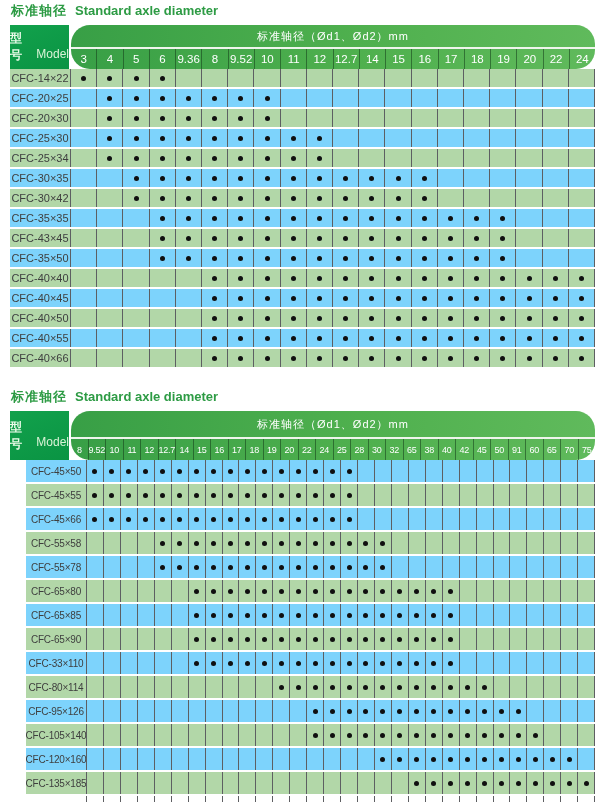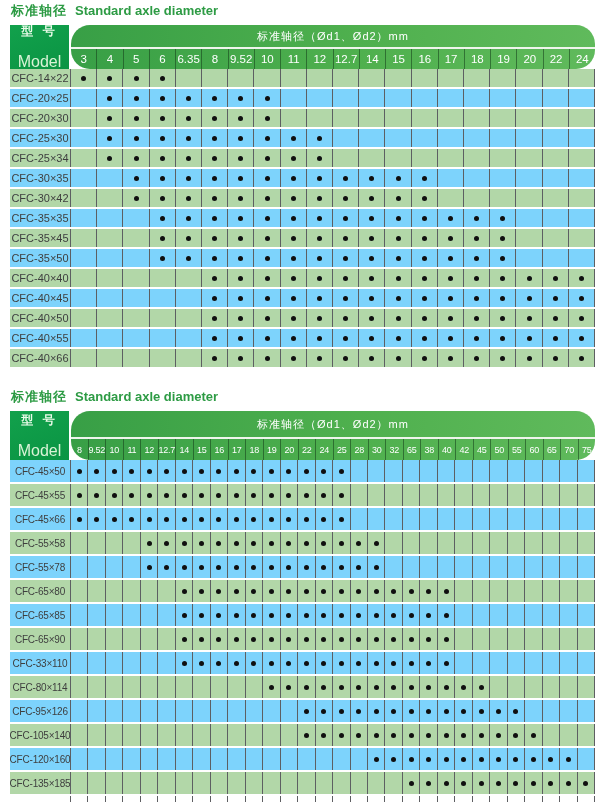--- a/index.html
+++ b/index.html
@@ -22,25 +22,25 @@
   .tbl { width:585px; }
 
   
   .thead { display:flex; }
   .t1 .thead { height:44px; }
   .t2 .thead { height:49px; }
   .model-head {
     width:61px; flex:0 0 61px; box-sizing:border-box;
     background:linear-gradient(160deg,#12a14c,#0a9443);
     border-right:2px solid #ffffff;
-    color:#eafbe9; display:flex; flex-direction:column;
+    color:#eafbe9; display:flex; 
     align-items:center; justify-content:center;
   }
   .model-head .zh { font-size:12px; font-weight:bold; letter-spacing:3px; }
-  .model-head .en { font-size:16px; margin-top:13px; color:#d9f3d6; }
+  .model-head .en { font-size:12px; margin-top:13px; color:#d9f3d6; }
   .head-right {
     flex:1; display:flex; flex-direction:column;
     background:linear-gradient(90deg,#389f46 0%,#4fb04e 55%,#60ba5c 100%);
     border-radius:19px;
   }
   .span-head {
     flex:1; display:flex; align-items:center; justify-content:center;
     color:#ffffff; font-size:11px; letter-spacing:1px;
   }
   .num-row {
@@ -53,21 +53,21 @@
     color:#ffffff; box-sizing:border-box;
     border-left:1px solid rgba(20,60,25,0.55);
   }
   .num-cell:first-child { border-left:none; }
   .t1 .num-cell { font-size:11.5px; }
   .t2 .num-cell { font-size:9px; letter-spacing:-0.3px; }
 
   
   .row { display:flex; box-sizing:border-box; border-bottom:2px solid #ffffff; background:#7dd3fc; }
   .t1 .row { height:20px; }
-  .t2 .row { height:24px; }
+  .t2 .row { height:24px;margin-left:16px; }
   .row.shaded { background:#b2d7a8; }
   .model-cell {
     width:61px; flex:0 0 61px; box-sizing:border-box;
     display:flex; align-items:center; justify-content:center;
     color:#3e3e3e; border-right:1px solid #5d5f62;
     white-space:nowrap; overflow:hidden;
   }
   .t1 .model-cell { font-size:11px; }
   .t2 .model-cell { font-size:10px; letter-spacing:-0.2px; }
   .dot-cell {
@@ -93,21 +93,21 @@
           <div class="zh">型 号</div>
           <div class="en">Model</div>
         </div>
         <div class="head-right">
           <div class="span-head">标准轴径（Ød1、Ød2）mm</div>
           <div class="num-row">
               <div class="num-cell">3</div>
               <div class="num-cell">4</div>
               <div class="num-cell">5</div>
               <div class="num-cell">6</div>
-              <div class="num-cell">6.35</div>
+              <div class="num-cell">9.36</div>
               <div class="num-cell">8</div>
               <div class="num-cell">9.52</div>
               <div class="num-cell">10</div>
               <div class="num-cell">11</div>
               <div class="num-cell">12</div>
               <div class="num-cell">12.7</div>
               <div class="num-cell">14</div>
               <div class="num-cell">15</div>
               <div class="num-cell">16</div>
               <div class="num-cell">17</div>
@@ -446,21 +446,21 @@
               <span class="dot"></span>
             </div>
             <div class="dot-cell">
               <span class="dot"></span>
             </div>
             <div class="dot-cell"></div>
             <div class="dot-cell"></div>
             <div class="dot-cell"></div>
           </div>
           <div class="row shaded">
-            <div class="model-cell">CFC-35×45</div>
+            <div class="model-cell">CFC-43×45</div>
             <div class="dot-cell"></div>
             <div class="dot-cell"></div>
             <div class="dot-cell"></div>
             <div class="dot-cell">
               <span class="dot"></span>
             </div>
             <div class="dot-cell">
               <span class="dot"></span>
             </div>
             <div class="dot-cell">
@@ -854,21 +854,21 @@
               <div class="num-cell">25</div>
               <div class="num-cell">28</div>
               <div class="num-cell">30</div>
               <div class="num-cell">32</div>
               <div class="num-cell">65</div>
               <div class="num-cell">38</div>
               <div class="num-cell">40</div>
               <div class="num-cell">42</div>
               <div class="num-cell">45</div>
               <div class="num-cell">50</div>
-              <div class="num-cell">55</div>
+              <div class="num-cell">91</div>
               <div class="num-cell">60</div>
               <div class="num-cell">65</div>
               <div class="num-cell">70</div>
               <div class="num-cell">75</div>
             </div>
         </div>
       </div>
       <div class="tbody">
           <div class="row">
             <div class="model-cell">CFC-45×50</div>

